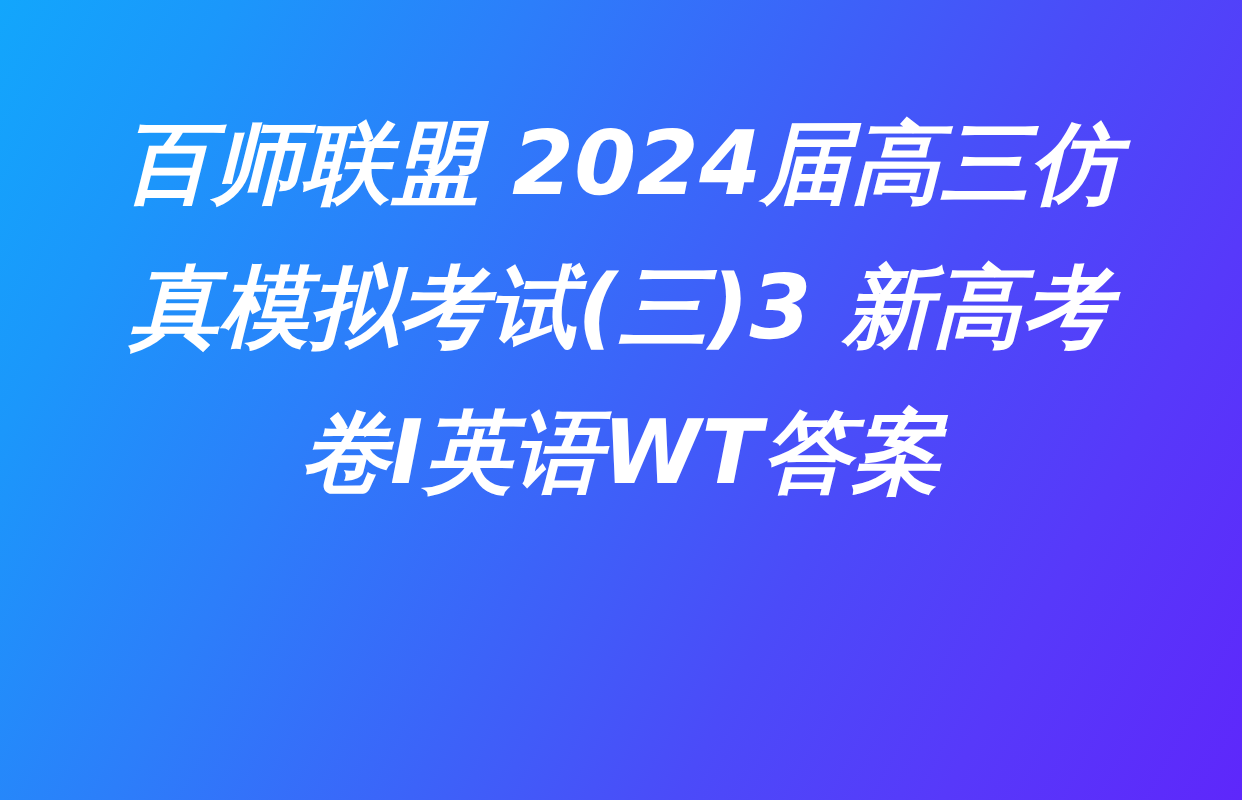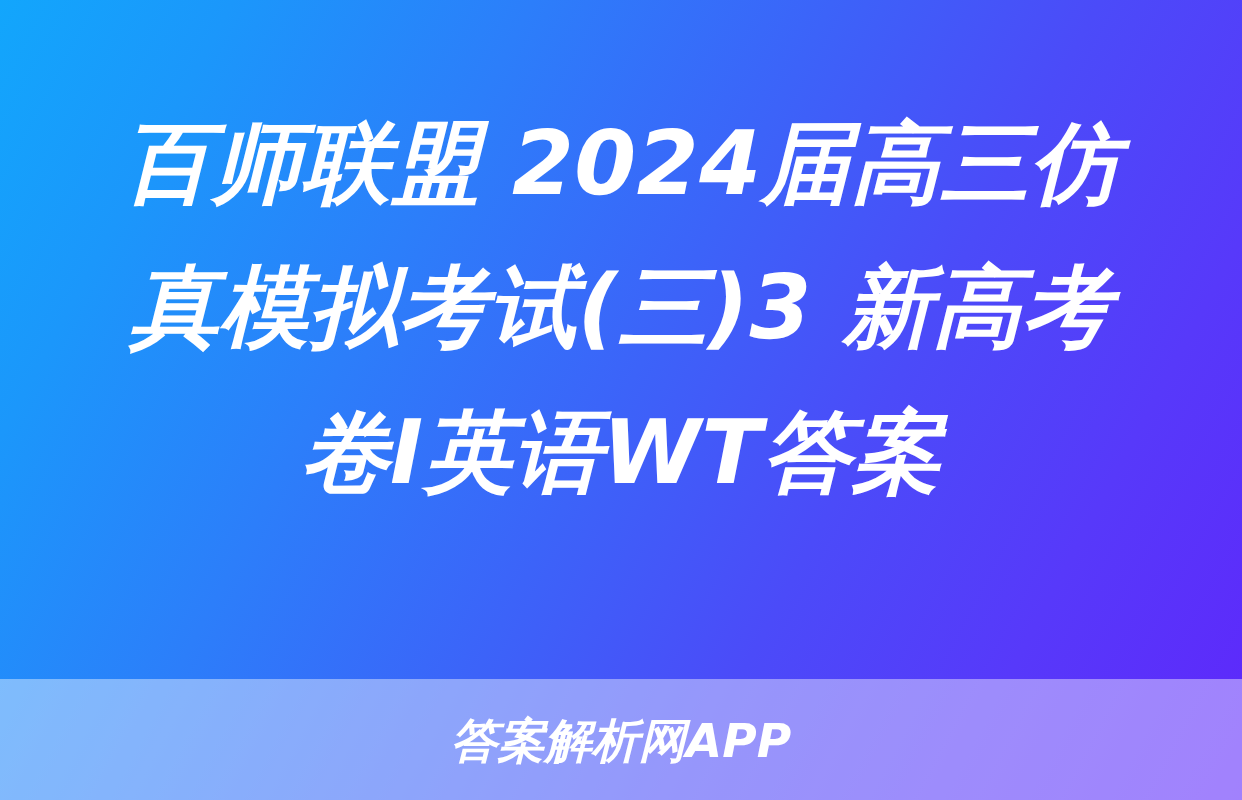--- a/index.html
+++ b/index.html
@@ -89,17 +89,14 @@
 <body>
 
 <div class="cover-card">
 
   <div class="title-area">
     <h1 class="cover-title">百师联盟 2024届高三仿
 真模拟考试(三)3 新高考
 卷Ⅰ英语WT答案</h1>
   </div>
 
-  <div class="watermark-band">
-    <span class="watermark-text">答案解析网APP</span>
-  </div>
 
 </div>
 
 </body></html>

